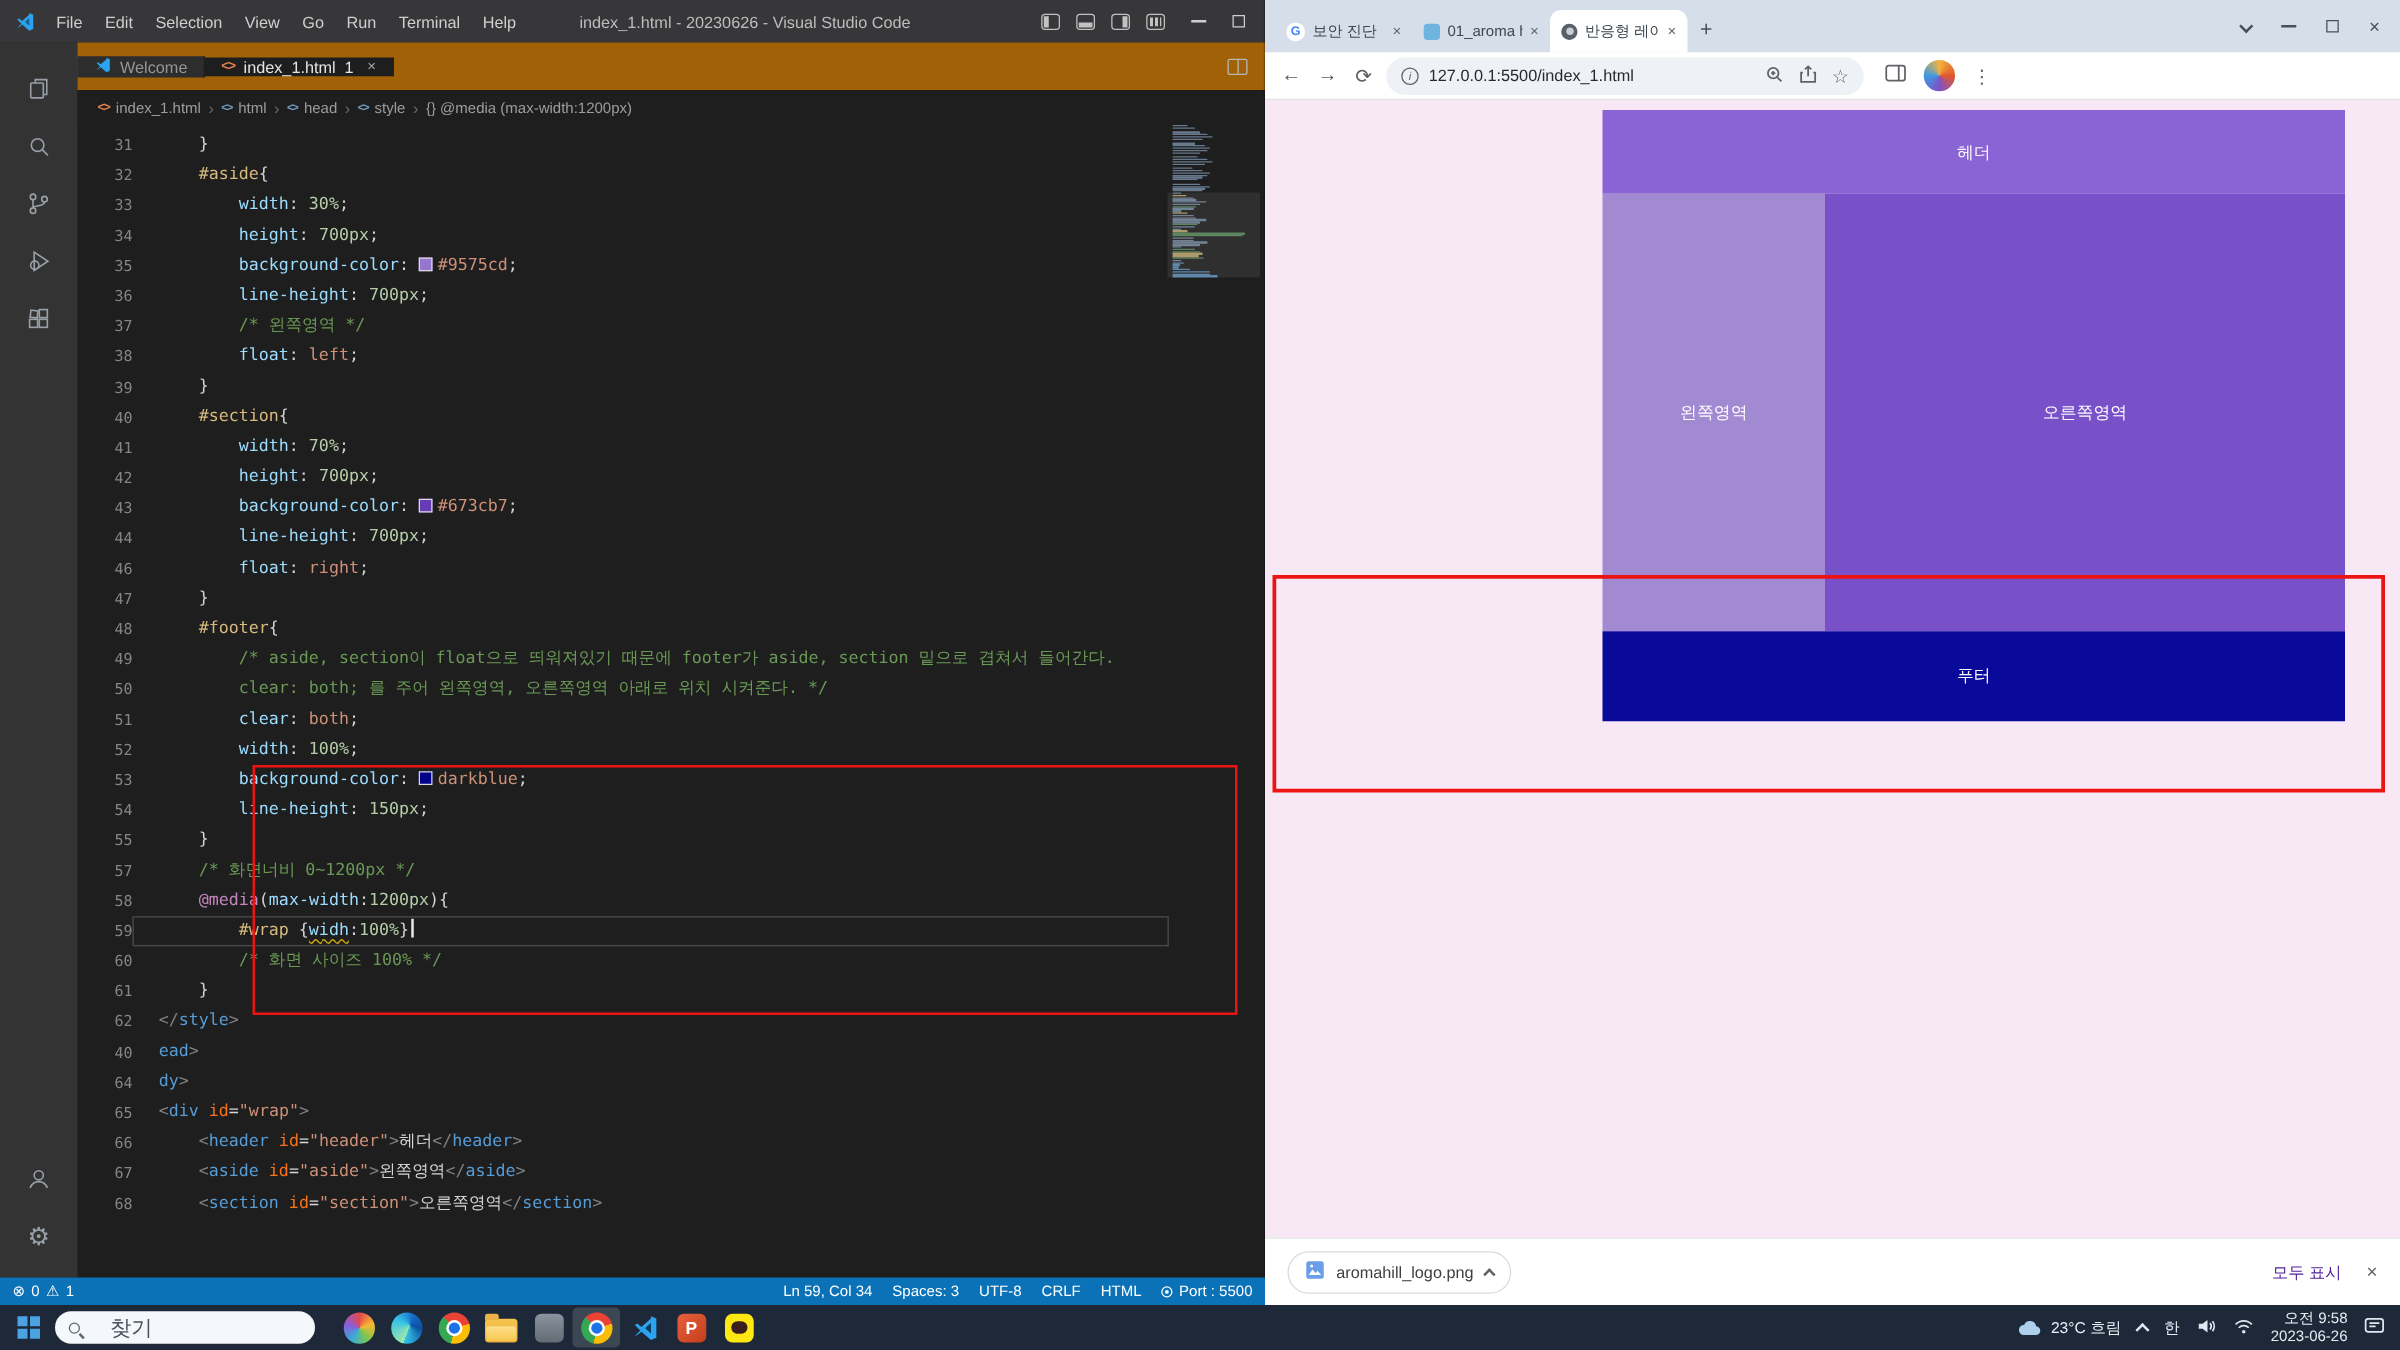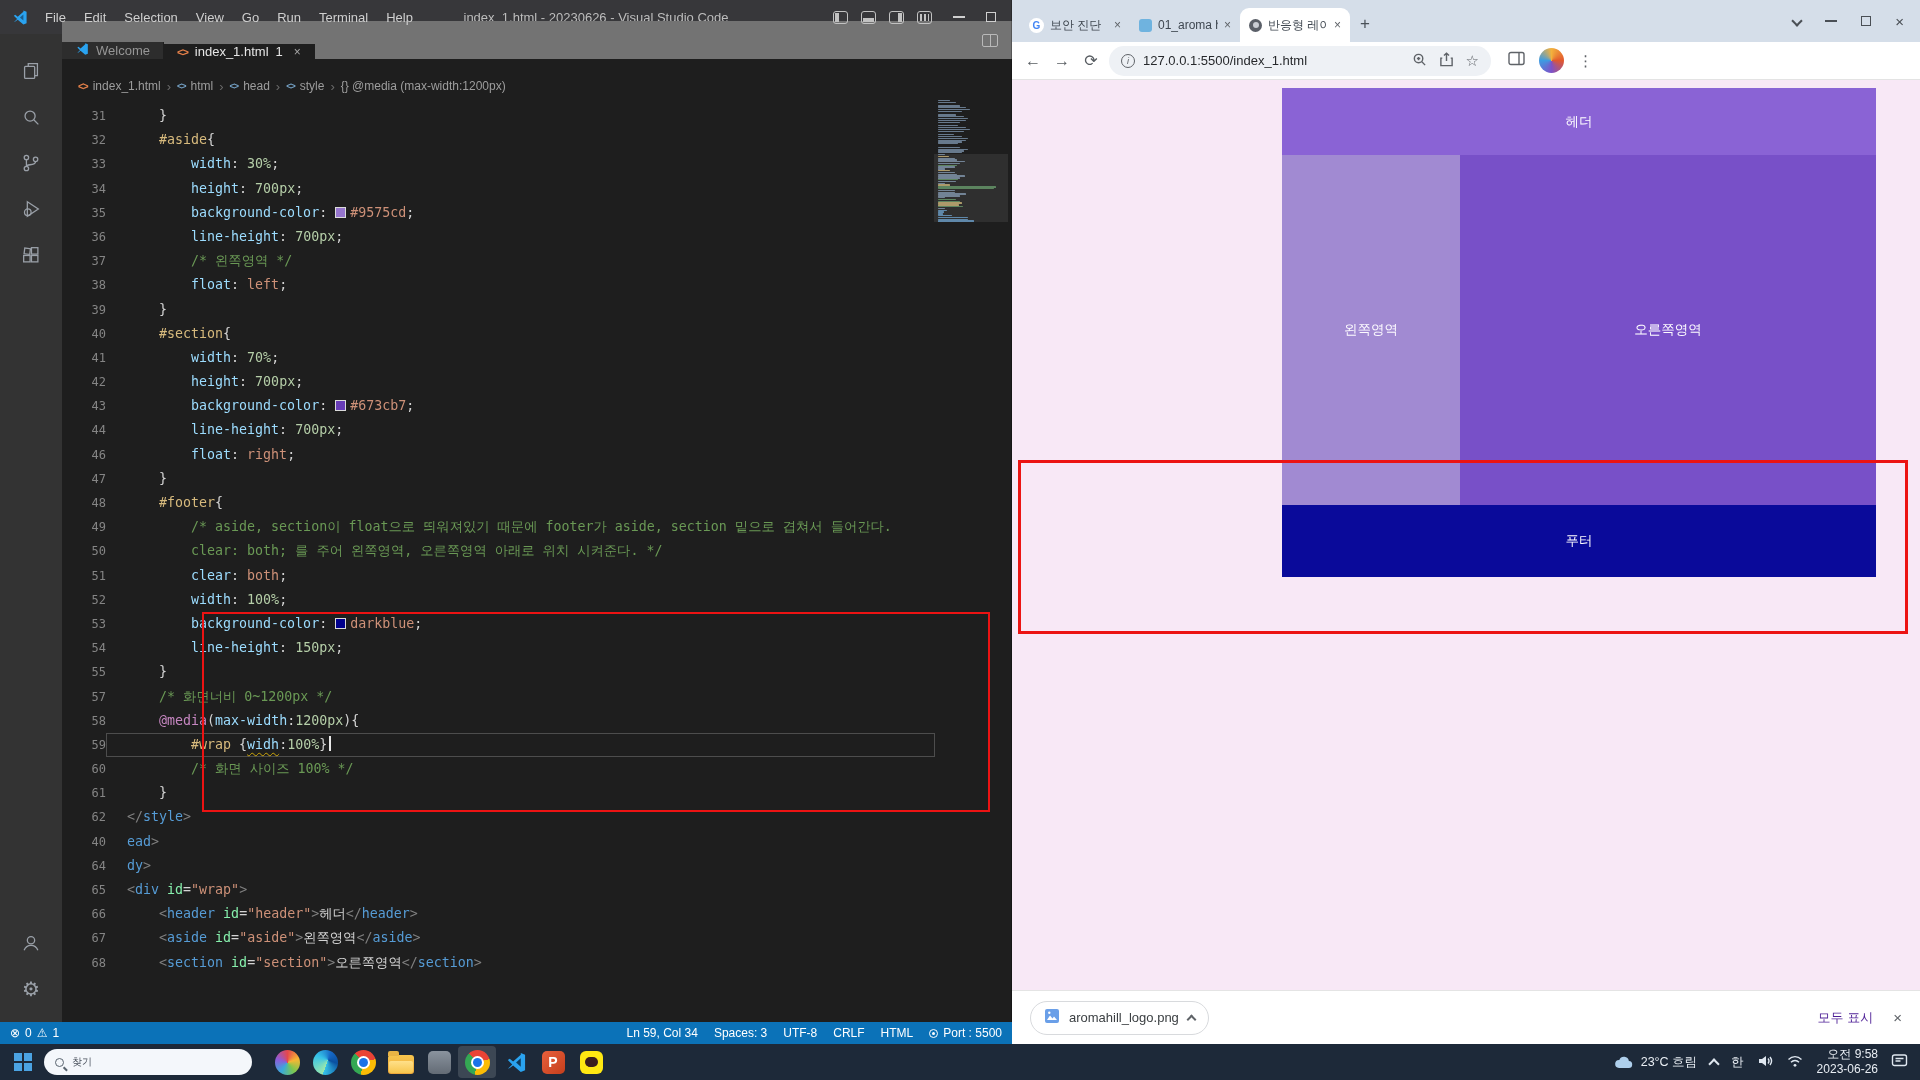--- a/index.html
+++ b/index.html
@@ -22,21 +22,21 @@
   .l4 i{inset:2px;background:repeating-linear-gradient(90deg,#c2c2c2 0 2px,transparent 2px 4px)}
   .win-min{width:12px;height:1.4px;background:#cfcfcf;margin-left:8px}
   .win-max{width:10px;height:10px;border:1.2px solid #cfcfcf;margin-left:8px}
 
   .activitybar{position:absolute;left:0;top:34px;bottom:22px;width:62px;background:#333333;display:flex;flex-direction:column;align-items:center;padding:14px 0 10px}
   .act-ic{width:48px;height:46px;display:flex;align-items:center;justify-content:center;color:#9aa0a8}
   .act-ic svg{stroke:#9aa0a8;fill:none;stroke-width:1.4}
   .act-spacer{flex:1}
   .gear-glyph{font-size:20px;color:#9aa0a8}
 
-  .tabbar{position:absolute;left:62px;right:0;top:21px;height:38px;background:#737373;display:flex;align-items:flex-end}
+  .tabbar{position:absolute;left:62px;right:0;top:34px;height:38px;background:#a16207;display:flex;align-items:center}
   .etab{display:flex;align-items:center;gap:7px;padding:0 13px;font-size:13px;background:#2d2d2d;color:#969696;border-right:1px solid #1e1e1e;white-space:nowrap}
   .etab.active{background:#1e1e1e;color:#e6e6e6}
   .html-ic{color:#e8824a;font-weight:bold;font-size:11px;letter-spacing:-1px}
   .tab-close{font-size:12px;margin-left:4px;color:#a8a8a8}
   .split-ic{margin-left:auto;align-self:center;margin-right:14px;width:16px;height:13px;border:1px solid #b9b9b9;border-radius:2px;position:relative}
   .split-ic:before{content:"";position:absolute;left:7px;top:0;bottom:0;width:1px;background:#b9b9b9}
 
   .breadcrumb{position:absolute;left:62px;right:0;top:72px;height:28px;display:flex;align-items:center;font-size:12px;color:#9d9d9d;padding-left:16px;gap:5px;background:#1e1e1e;white-space:nowrap}
   .bc-sep{color:#6a6a6a;font-size:13px;margin:0 1px}
   .bc-ic{color:#e8824a;font-weight:bold;font-size:10px;letter-spacing:-1px}
@@ -45,21 +45,21 @@
   .editor{position:absolute;top:100px;left:62px;right:0;bottom:22px;overflow:hidden}
   .lines{position:absolute;left:0;top:4px;right:77px}
   .line{display:flex;height:24.2px;line-height:24.2px;font-family:"DejaVu Sans Mono",monospace;font-size:13.3px;white-space:pre}
   .ln{width:44px;text-align:right;color:#858585;font-size:12px;flex:none}
   .cl{flex:1;padding-left:21px}
   .line.cur .cl{outline:1px solid rgba(200,200,200,.28);outline-offset:-1px}
   .caret{display:inline-block;width:1.5px;height:15px;background:#e8e8e8;vertical-align:-2px;margin-left:2px}
   .swatch{display:inline-block;width:11px;height:11px;border:1px solid #dadada;margin-right:4px;vertical-align:-1px}
   .tk-pun{color:#d4d4d4}.tk-sel{color:#d7ba7d}.tk-prop{color:#9cdcfe}.tk-num{color:#b5cea8}
   .tk-val{color:#ce9178}.tk-com{color:#6a9955}.tk-at{color:#c586c0}.tk-tag{color:#569cd6}
-  .tk-tpun{color:#808080}.tk-attr{color:#86efac}.tk-str{color:#ce9178}.tk-txt{color:#d4d4d4}
+  .tk-tpun{color:#808080}.tk-attr{color:#f97316}.tk-str{color:#ce9178}.tk-txt{color:#d4d4d4}
   .tk-sq{text-decoration:underline wavy;text-decoration-color:#cba50a;text-decoration-thickness:1px;text-underline-offset:3px}
 
   .minimap{position:absolute;right:10px;top:0;width:64px}
   .mm-bar{height:1.3px;margin-bottom:.5px;border-radius:.5px}
   .mm-slider{position:absolute;left:-4px;right:-6px;background:rgba(255,255,255,.08)}
 
   .annot{position:absolute;border:3px solid #ec1313;z-index:5;pointer-events:none}
   #redbox-editor{left:140px;top:512px;width:788px;height:200px;border-width:2.5px}
 
   .statusbar{position:absolute;left:0;right:0;bottom:0;height:22px;background:#0b72b8;color:#fff;display:flex;align-items:center;font-size:12px;padding:0 10px;gap:14px;z-index:6}
@@ -113,21 +113,21 @@
   .dl-chip{height:34px;border:1px solid #d8dadd;border-radius:17px;display:flex;align-items:center;gap:9px;padding:0 13px;background:#fff}
   .dl-chip .chev{border-color:#5f6368;width:7px;height:7px}
   .dl-right{margin-left:auto;display:flex;align-items:center;gap:20px}
   .show-all{color:#4c1d95;white-space:nowrap}
   .dl-x{color:#5f6368;font-size:15px}
 
   
   #taskbar{position:absolute;left:0;top:1044px;width:1920px;height:36px;background:#1d2939;display:flex;align-items:center;color:#e8edf3}
   .start{margin:0 12px 0 14px;width:18px;height:18px;display:grid;grid-template-columns:8px 8px;grid-template-rows:8px 8px;gap:2px}
   .start i{background:#4ba3e3}
-  .tsearch{width:208px;height:26px;background:#f4f7fb;border-radius:13px;color:#49515c;font-size:10px;display:flex;align-items:center;gap:8px;padding:0 11px;margin-right:16px}
+  .tsearch{width:208px;height:26px;background:#f4f7fb;border-radius:13px;color:#49515c;font-size:17px;display:flex;align-items:center;gap:24px;padding:0 11px;margin-right:16px}
   .mag{width:9px;height:9px;border:1.6px solid #5a6570;border-radius:50%;position:relative;flex:none}
   .mag:after{content:"";position:absolute;width:5px;height:1.6px;background:#5a6570;transform:rotate(45deg);left:7px;top:9px}
   .tk-ic{width:38px;height:32px;display:flex;align-items:center;justify-content:center;border-radius:4px;flex:none}
   .tk-ic.active{background:rgba(255,255,255,.14)}
   .pin-ic{width:25px;height:25px;border-radius:50%;background:conic-gradient(#e5484d,#f7b733,#7ac74f,#39a9db,#8e5bd8,#e5484d)}
   .edge-ic{width:25px;height:25px;border-radius:50%;background:conic-gradient(from 200deg at 60% 40%,#9be8ab,#36c2e8,#1668c6,#0a50a0,#36c2e8)}
   .chrome-ic{width:25px;height:25px;border-radius:50%;background:conic-gradient(from -45deg,#ea4335 0 33%,#fbbc05 0 66%,#34a853 0 100%);position:relative}
   .chrome-ic:before{content:"";position:absolute;inset:6px;background:#fff;border-radius:50%}
   .chrome-ic:after{content:"";position:absolute;inset:8px;background:#1a73e8;border-radius:50%}
   .folder-ic{width:26px;height:19px;background:linear-gradient(#f7c64e,#eda73b);border-radius:3px;position:relative;margin-top:4px}

